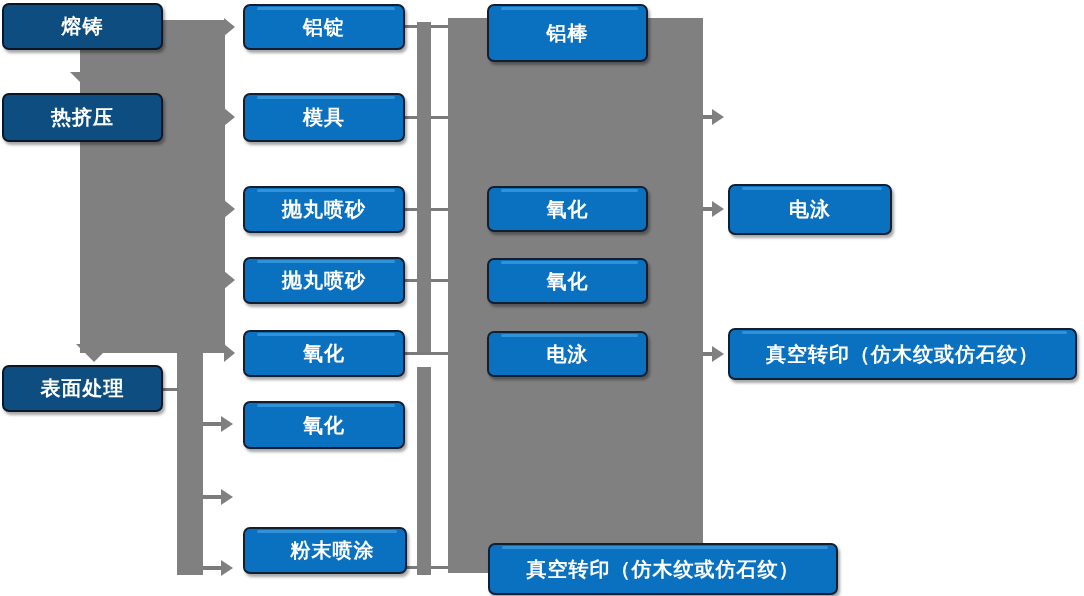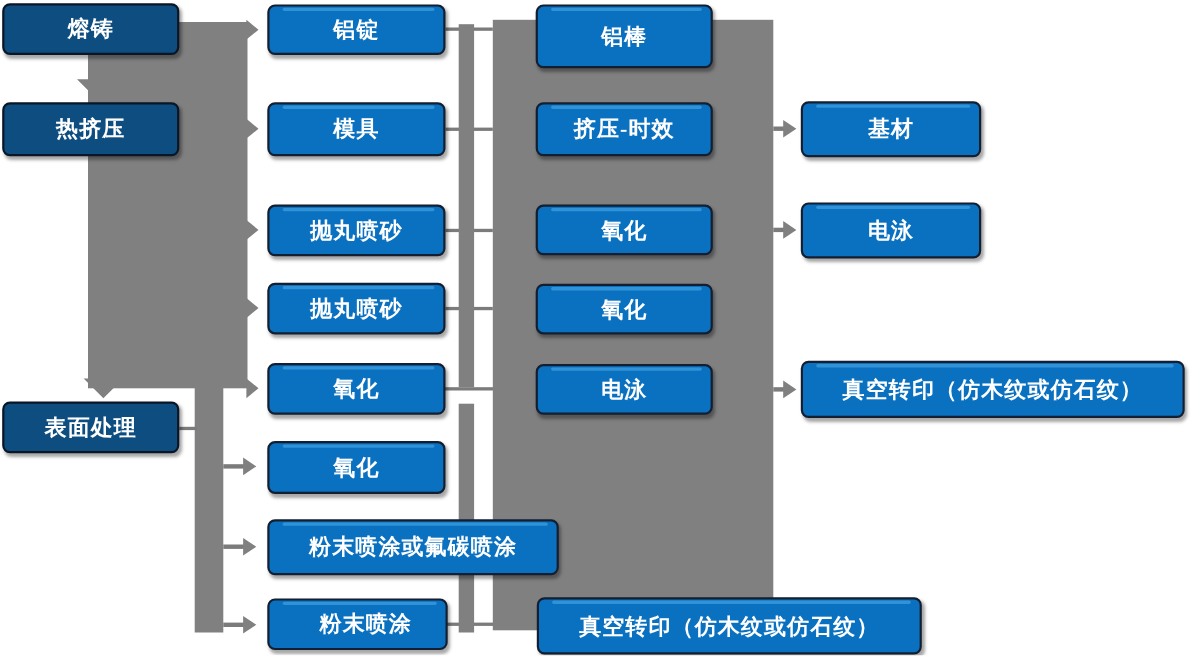--- a/index.html
+++ b/index.html
@@ -107,49 +107,40 @@
   </div>
   <div class="node bright" style="left:243px;top:257px;width:162px;height:47px;">
     <span class="lbl">抛丸喷砂</span>
   </div>
   <div class="node bright" style="left:243px;top:330px;width:162px;height:47px;">
     <span class="lbl">氧化</span>
   </div>
   <div class="node bright" style="left:243px;top:401px;width:162px;height:48px;">
     <span class="lbl">氧化</span>
   </div>
-  <div class="node bright" style="left:243px;top:472px;width:265px;height:51px;">
-    <span class="lbl">粉末喷涂或氟碳喷涂</span>
-  </div>
-  <div class="node bright" style="left:243px;top:544px;width:164px;height:47px;padding-left:15px;">
+  <div class="node bright" style="left:243px;top:527px;width:164px;height:47px;padding-left:15px;">
     <span class="lbl">粉末喷涂</span>
   </div>
 
   <div class="node bright" style="left:487px;top:4px;width:161px;height:58px;">
     <span class="lbl">铝棒</span>
-  </div>
-  <div class="node bright" style="left:487px;top:93px;width:161px;height:49px;">
-    <span class="lbl">挤压-时效</span>
   </div>
   <div class="node bright" style="left:487px;top:186px;width:161px;height:46px;">
     <span class="lbl">氧化</span>
   </div>
   <div class="node bright" style="left:487px;top:258px;width:161px;height:46px;">
     <span class="lbl">氧化</span>
   </div>
   <div class="node bright" style="left:487px;top:331px;width:161px;height:46px;">
     <span class="lbl">电泳</span>
   </div>
   <div class="node bright" style="left:488px;top:543px;width:350px;height:52px;">
     <span class="lbl">真空转印（仿木纹或仿石纹）</span>
   </div>
 
-  <div class="node bright" style="left:728px;top:92px;width:164px;height:51px;">
-    <span class="lbl">基材</span>
-  </div>
   <div class="node bright" style="left:728px;top:184px;width:164px;height:51px;">
     <span class="lbl">电泳</span>
   </div>
   <div class="node bright" style="left:728px;top:328px;width:349px;height:52px;">
     <span class="lbl">真空转印（仿木纹或仿石纹）</span>
   </div>
 
 </div>
 
 </body></html>

